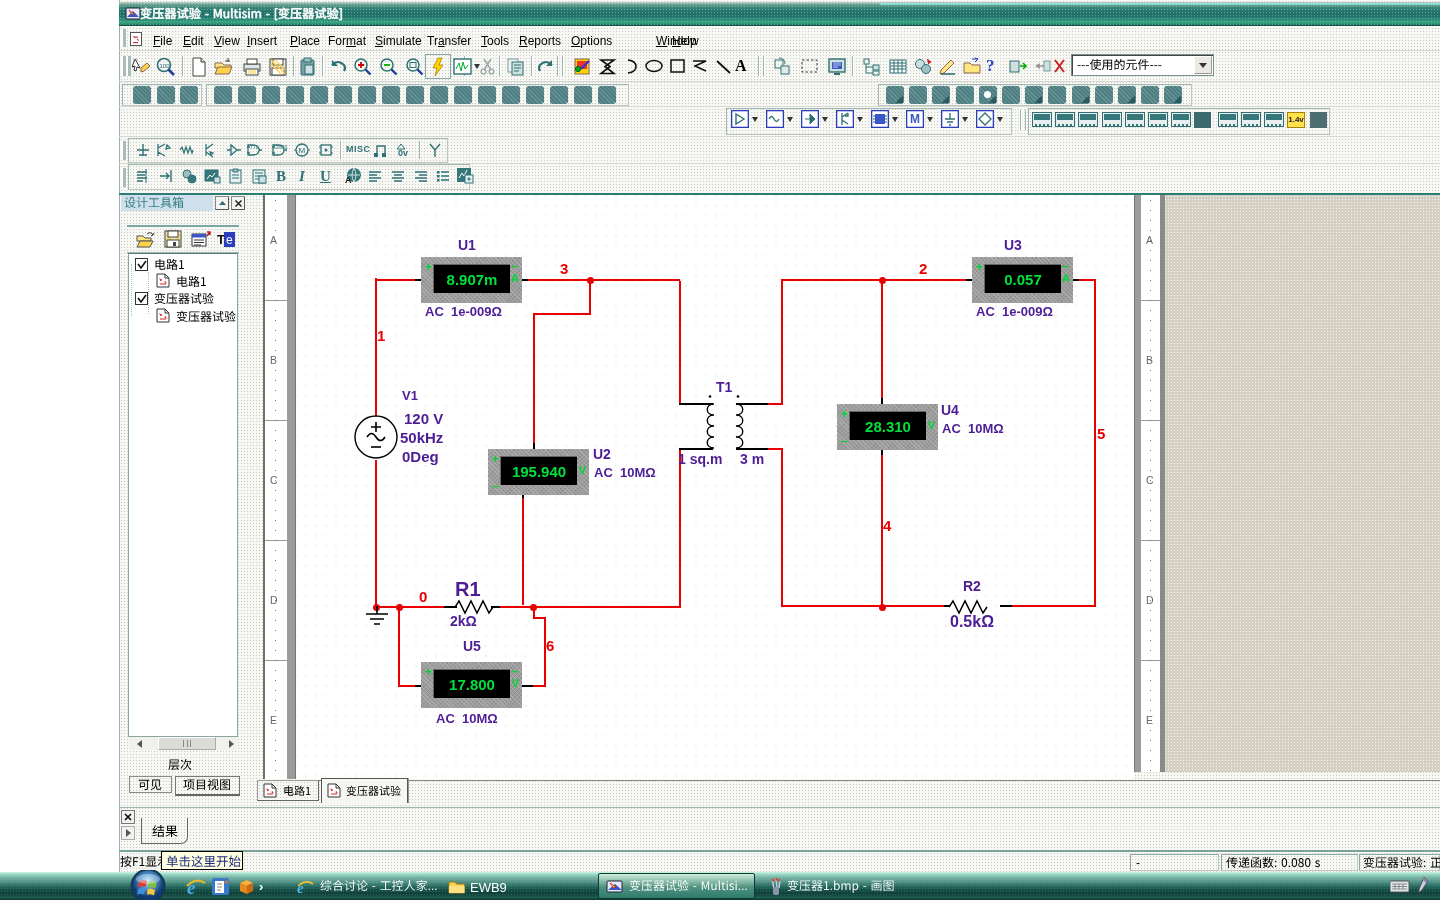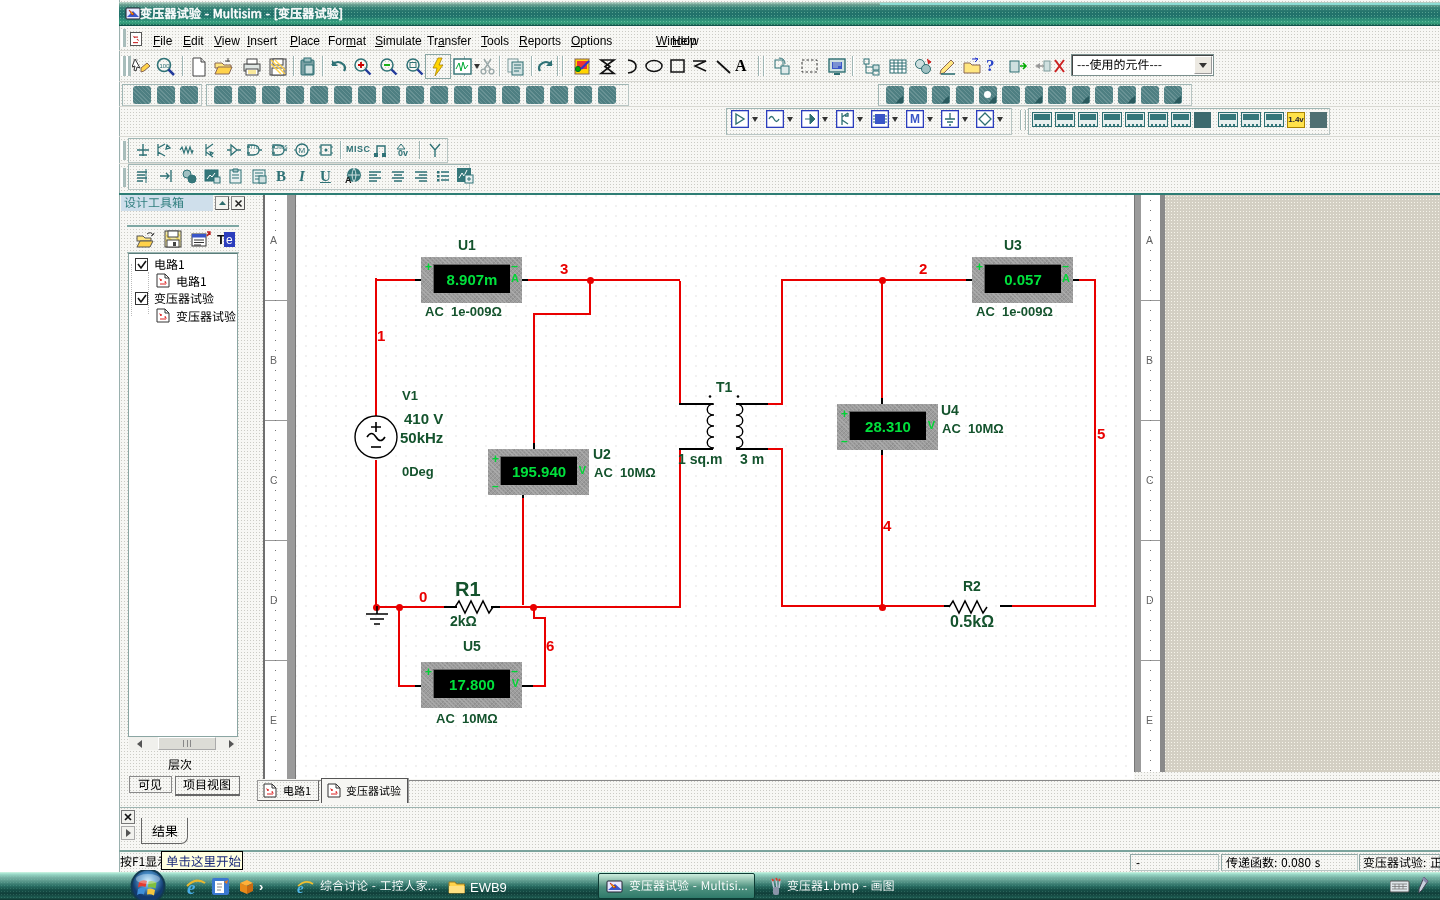--- a/index.html
+++ b/index.html
@@ -2,21 +2,21 @@
 <html><head><meta charset="utf-8"><style>
 *{margin:0;padding:0;box-sizing:border-box}
 html,body{width:1440px;height:900px;overflow:hidden;background:#fff;font-family:"Liberation Sans",sans-serif;position:relative}
 .ab{position:absolute}
 .chrome{background-color:#f7f7f4;background-image:radial-gradient(#cbcbc5 0.65px,transparent 0.75px);background-size:3px 3px}
 .tan{background-color:#d3cfc3;background-image:radial-gradient(#f6f4ea 0.7px,transparent 0.8px);background-size:3px 3px}
 .sheet{background-color:#fff;background-image:radial-gradient(#787878 0.6px,transparent 0.72px);background-size:10px 10px}
 .wire{position:absolute;background:#e90000}
 .blk{position:absolute;background:#000}
 .dot{position:absolute;width:7px;height:7px;border-radius:50%;background:#e90000}
-.lbl{position:absolute;font-weight:bold;font-size:14px;color:#14532d;white-space:nowrap;letter-spacing:0px}
+.lbl{position:absolute;font-weight:bold;font-size:14px;color:#4c1d95;white-space:nowrap;letter-spacing:0px}
 .red{position:absolute;font-weight:bold;font-size:15px;color:#e90000;white-space:nowrap}
 .meter{position:absolute;width:101px;background-color:#9d9d9d;background-image:repeating-linear-gradient(45deg,#aaa 0 1px,transparent 1px 3px),repeating-linear-gradient(-45deg,#8f8f8f 0 1px,transparent 1px 3px)}
 .lcd{position:absolute;left:12px;top:7px;width:77px;height:29px;background:#000;border-top:1px solid #666;border-left:1px solid #666;color:#00e13c;font-weight:bold;font-size:15px;text-align:center;line-height:29px}
 .gsign{position:absolute;color:#00d435;font-weight:bold;font-size:12px;line-height:10px}
 .menu{position:absolute;top:34px;font-size:12px;color:#000;white-space:nowrap}
 .sep{position:absolute;width:2px;border-left:1px solid #9fb6b4;border-right:1px solid #fff}
 .grip{position:absolute;width:5px;border-left:2px solid #fff;border-right:2px solid #a8bdbb;box-shadow:inset 1px 0 0 #a8bdbb}
 .tbbox{position:absolute;border:1px solid #b9c6c4;border-top-color:#9fb6b4;border-left-color:#9fb6b4}
 .sq{position:absolute;width:18px;height:18px;border-radius:3px;background:#4e7f82;background-image:repeating-linear-gradient(45deg,rgba(255,255,255,.15) 0 1px,transparent 1px 3px)}
 .ins{position:absolute;width:20px;height:15px;border:1px solid #2f6f72;background:#e8efee}
@@ -939,23 +939,23 @@
 <div class="lbl" style="left:425px;top:304px;font-size:13px">AC&nbsp; 1e-009Ω</div>
 <div class="lbl" style="left:1004px;top:237px;font-size:14px">U3</div>
 <div class="lbl" style="left:976px;top:304px;font-size:13px">AC&nbsp; 1e-009Ω</div>
 <div class="lbl" style="left:593px;top:446px;font-size:14px">U2</div>
 <div class="lbl" style="left:594px;top:465px;font-size:13px">AC&nbsp; 10MΩ</div>
 <div class="lbl" style="left:941px;top:402px;font-size:14px">U4</div>
 <div class="lbl" style="left:942px;top:421px;font-size:13px">AC&nbsp; 10MΩ</div>
 <div class="lbl" style="left:463px;top:638px;font-size:14px">U5</div>
 <div class="lbl" style="left:436px;top:711px;font-size:13px">AC&nbsp; 10MΩ</div>
 <div class="lbl" style="left:402px;top:388px;font-size:13px">V1</div>
-<div class="lbl" style="left:404px;top:410px;font-size:15px">410 V</div>
+<div class="lbl" style="left:404px;top:410px;font-size:15px">120 V</div>
 <div class="lbl" style="left:400px;top:429px;font-size:15px">50kHz</div>
-<div class="lbl" style="left:402px;top:464px;font-size:13px">0Deg</div>
+<div class="lbl" style="left:402px;top:448px;font-size:15px">0Deg</div>
 <div class="lbl" style="left:716px;top:379px;font-size:14px">T1</div>
 <div class="lbl" style="left:678px;top:451px;font-size:14px">1 sq.m</div>
 <div class="lbl" style="left:740px;top:451px;font-size:14px">3 m</div>
 <div class="lbl" style="left:455px;top:578px;font-size:20px">R1</div>
 <div class="lbl" style="left:450px;top:613px;font-size:14px">2kΩ</div>
 <div class="lbl" style="left:963px;top:578px;font-size:14px">R2</div>
 <div class="lbl" style="left:950px;top:613px;font-size:16px">0.5kΩ</div>
 <div class="red" style="left:377px;top:327px">1</div>
 <div class="red" style="left:560px;top:260px">3</div>
 <div class="red" style="left:919px;top:260px">2</div>

